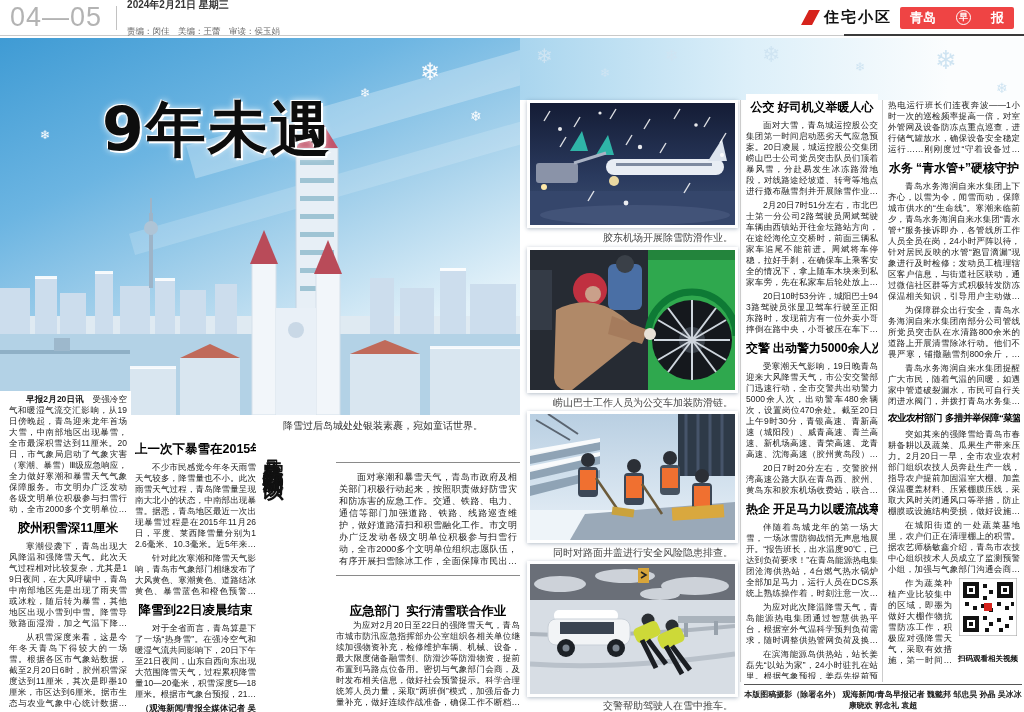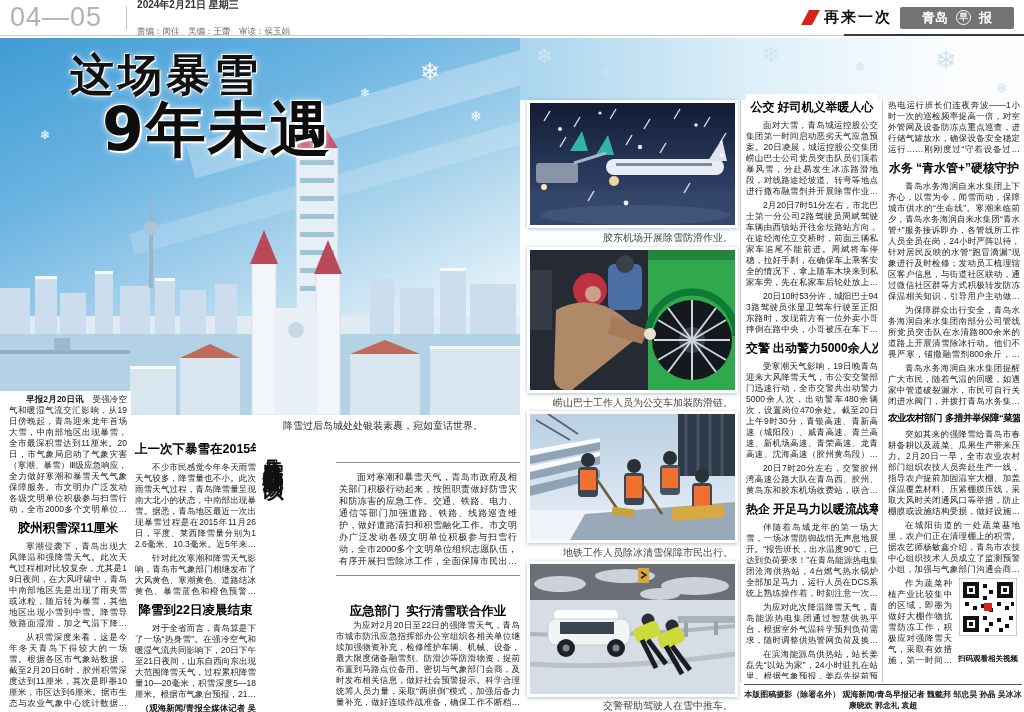--- a/index.html
+++ b/index.html
@@ -1,28 +1,28 @@
 <!DOCTYPE html>
 <html><head>
 <meta charset="utf-8">
 <style>
   *{margin:0;padding:0;box-sizing:border-box}
   html,body{width:1024px;height:712px;overflow:hidden}
   body{font-family:"Liberation Sans",sans-serif;background:#fff;position:relative;color:#1a1a1a}
   
   .hdr{position:absolute;left:0;top:0;width:1024px;height:36px;display:flex;align-items:center;padding:0 10px;border-bottom:1px solid #c9c9c9;background:#fff}
-  .pagenum{font-size:27px;color:#b3b3b3;font-weight:400;letter-spacing:1px;margin-right:24px}
+  .pagenum{font-size:27px;color:#b3b3b3;font-weight:400;letter-spacing:1px;margin-right:14px}
   .hdiv{width:1px;height:24px;background:#c2c2c2;margin-right:10px}
   .hmeta{display:flex;flex-direction:column;justify-content:center;gap:14px}
   .hdate{font-size:10px;font-weight:bold;color:#333}
   .hstaff{font-size:8.5px;color:#666}
   .hright{margin-left:auto;display:flex;align-items:center;gap:8px}
   .redslash{width:11px;height:15px;background:#d6231c;transform:skewX(-28deg)}
   .seclabel{font-size:15px;font-weight:bold;color:#111;letter-spacing:2px}
-  .masthead{display:flex;align-items:center;gap:8px;background:#737373;color:#fff;height:22px;padding:0 22px;border-radius:2px;font-weight:900;font-size:13px}
+  .masthead{display:flex;align-items:center;gap:20px;background:#ef4444;color:#fff;height:22px;padding:0 10px;border-radius:2px;font-weight:900;font-size:13px}
   .mcircle{width:15px;height:15px;border:1.5px solid #fff;border-radius:50%;font-size:9px;line-height:12px;text-align:center;font-weight:bold}
   .hdr-darkline{position:absolute;right:0;top:34px;width:180px;height:2px;background:#3a3a3a}
   
   .topband{position:absolute;left:520px;top:38px;width:504px;height:62px;background:linear-gradient(90deg,#a9d5ee,#dcEFf9 45%,#fbfdfe 85%)}
   .flake{position:absolute;color:rgba(255,255,255,.95);text-shadow:0 0 2px rgba(160,200,230,.8);pointer-events:none}
   .flake.b{color:#cfe4f2;text-shadow:none}
   
   .hero{position:absolute;left:0;top:38px;width:520px;height:377px;overflow:hidden;background:linear-gradient(155deg,#3f9bd4 0%,#6cb5e2 30%,#a9d3ec 55%,#e2f1f9 78%,#f4fafd 100%)}
   .streak{position:absolute;background:rgba(255,255,255,.28);transform:rotate(-16deg)}
   .hero-t1{position:absolute;left:70px;top:8px;font-size:44px;font-weight:900;color:#121212;letter-spacing:4px;font-family:"DejaVu Sans",sans-serif;text-shadow:0 0 6px #fff,1px 1px 0 #fff,-1px -1px 0 #fff}
@@ -68,21 +68,21 @@
 
 <div class="hdr">
   <div class="pagenum">04—05</div>
   <div class="hdiv"></div>
   <div class="hmeta">
     <div class="hdate">2024年2月21日 星期三</div>
     <div class="hstaff">责编：闵佳　美编：王蕾　审读：侯玉娟</div>
   </div>
   <div class="hright">
     <div class="redslash"></div>
-    <div class="seclabel">再来一次</div>
+    <div class="seclabel">住宅小区</div>
     <div class="masthead">
       <span>青岛</span>
       <span class="mcircle">早</span>
       <span>报</span>
     </div>
   </div>
 </div>
 <div class="hdr-darkline"></div>
 
 <div class="topband"></div>
@@ -151,21 +151,20 @@
     </g>
     <g fill="#c06a5a">
       <polygon points="180,320 210,306 240,320"></polygon>
         <polygon points="350,316 385,302 420,316"></polygon>
     </g>
     <g fill="#ffffff" opacity=".85">
       <rect x="130" y="328" width="46" height="3"></rect>
         <rect x="430" y="308" width="90" height="3"></rect>
     </g>
   </svg>
-  <div class="hero-t1">这场暴雪</div>
   <div class="hero-t2">9年未遇</div>
   <span class="flake" style="left:420px;top:20px;font-size:24px">❄</span>
   <span class="flake" style="left:470px;top:70px;font-size:14px">❄</span>
   <span class="flake" style="left:360px;top:48px;font-size:12px">❄</span>
   <span class="flake" style="left:40px;top:90px;font-size:12px">❄</span>
 </div>
 <div class="hero-cap">
   <div>降雪过后岛城处处银装素裹，宛如童话世界。</div>
 </div>
 
@@ -318,21 +317,21 @@
         <rect x="164" y="72" width="16" height="20" fill="#f07030"></rect>
     </g>
     <g stroke="#6b5a3a" stroke-width="2.5">
         <line x1="66" y1="64" x2="88" y2="96"></line>
         <line x1="112" y1="70" x2="132" y2="100"></line>
       </g>
     <rect x="82" y="94" width="22" height="8" fill="#caa23c" transform="rotate(8 93 98)"></rect>
     <rect x="142" y="92" width="52" height="13" fill="#d9a83e" transform="rotate(-4 168 98)"></rect>
   </svg>
 </div>
-<div class="pcap" style="top:546px">地铁工作人员除冰清雪保障市民出行。</div>
+<div class="pcap" style="top:546px">同时对路面井盖进行安全风险隐患排查。</div>
 
 <div class="photo" style="top:561px">
   <svg width="205" height="130" viewBox="0 0 205 130">
     <rect width="205" height="36" fill="#6a6f78"></rect>
     <g fill="#dfe4ea" opacity=".85">
       <ellipse cx="30" cy="20" rx="26" ry="8"></ellipse>
         <ellipse cx="95" cy="12" rx="30" ry="7"></ellipse>
       <ellipse cx="165" cy="22" rx="34" ry="9"></ellipse>
         <ellipse cx="130" cy="30" rx="20" ry="6"></ellipse>
     </g>

